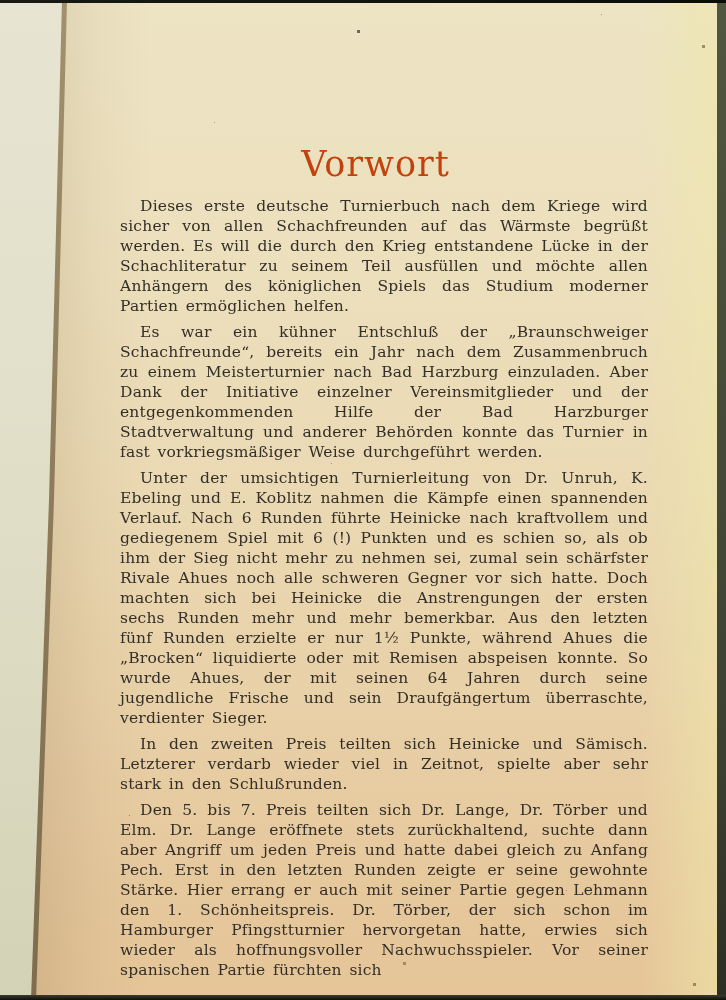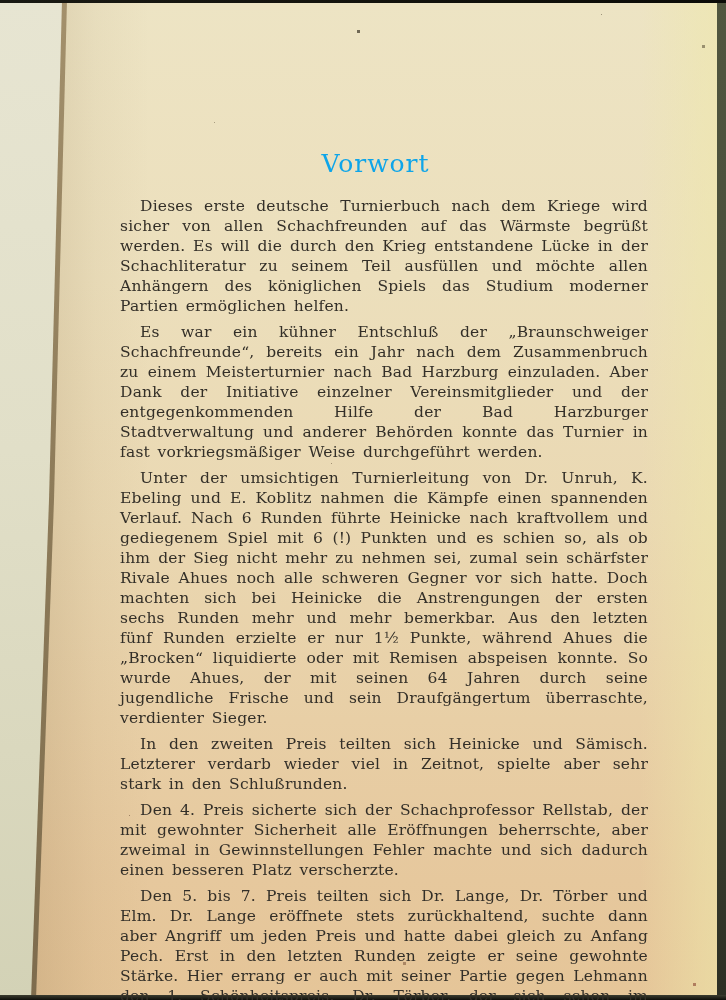--- a/index.html
+++ b/index.html
@@ -65,25 +65,25 @@
       521px 333px 0 0 rgba(85,70,45,0.4);
   }
   
   .text-block {
     position: absolute;
     left: 103px; top: 145px; width: 545px;
     color: #332f28;
   }
   .text-block h1 {
     margin: 0 0 13px 0;
-    font-size: 25px; font-weight: normal;
+    font-size: 35px; font-weight: normal;
     line-height: 38px;
     text-align: center;
     letter-spacing: 1px;
-    color: #0ea5e9;
+    color: #c2410c;
   }
   .text-block p {
     margin: 0 0 6px 17px;
     font-size: 15.5px;
     line-height: 20px;
     text-align: justify;
     text-indent: 20px;
     word-spacing: 2.5px;
     letter-spacing: 0.2px;
   }
@@ -100,18 +100,17 @@
   <div class="edge-top"></div>
   <div class="edge-bottom"></div>
   <div class="speckles"></div>
 
   <div class="text-block">
     <h1>Vorwort</h1>
     <p>Dieses erste deutsche Turnierbuch nach dem Kriege wird sicher von allen Schachfreunden auf das Wärmste begrüßt werden. Es will die durch den Krieg entstandene Lücke in der Schachliteratur zu seinem Teil ausfüllen und möchte allen Anhängern des königlichen Spiels das Studium moderner Partien ermöglichen helfen.</p>
     <p>Es war ein kühner Entschluß der „Braunschweiger Schachfreunde“, bereits ein Jahr nach dem Zusammenbruch zu einem Meisterturnier nach Bad Harzburg einzuladen. Aber Dank der Initiative einzelner Vereinsmitglieder und der entgegenkommenden Hilfe der Bad Harzburger Stadtverwaltung und anderer Behörden konnte das Turnier in fast vorkriegsmäßiger Weise durchgeführt werden.</p>
     <p>Unter der umsichtigen Turnierleitung von Dr. Unruh, K. Ebeling und E. Koblitz nahmen die Kämpfe einen spannenden Verlauf. Nach 6 Runden führte Heinicke nach kraftvollem und gediegenem Spiel mit 6 (!) Punkten und es schien so, als ob ihm der Sieg nicht mehr zu nehmen sei, zumal sein schärfster Rivale Ahues noch alle schweren Gegner vor sich hatte. Doch machten sich bei Heinicke die Anstrengungen der ersten sechs Runden mehr und mehr bemerkbar. Aus den letzten fünf Runden erzielte er nur 1½ Punkte, während Ahues die „Brocken“ liquidierte oder mit Remisen abspeisen konnte. So wurde Ahues, der mit seinen 64 Jahren durch seine jugendliche Frische und sein Draufgängertum überraschte, verdienter Sieger.</p>
     <p>In den zweiten Preis teilten sich Heinicke und Sämisch. Letzterer verdarb wieder viel in Zeitnot, spielte aber sehr stark in den Schlußrunden.</p>
-    <p>Den 4. Preis sicherte sich der Schachprofessor Rellstab, der mit gewohnter Sicherheit alle Eröffnungen beherrschte, aber zweimal in Gewinnstellungen Fehler machte und sich dadurch einen besseren Platz verscherzte.</p>
     <p>Den 5. bis 7. Preis teilten sich Dr. Lange, Dr. Törber und Elm. Dr. Lange eröffnete stets zurückhaltend, suchte dann aber Angriff um jeden Preis und hatte dabei gleich zu Anfang Pech. Erst in den letzten Runden zeigte er seine gewohnte Stärke. Hier errang er auch mit seiner Partie gegen Lehmann den 1. Schönheitspreis. Dr. Törber, der sich schon im Hamburger Pfingstturnier hervorgetan hatte, erwies sich wieder als hoffnungsvoller Nachwuchsspieler. Vor seiner spanischen Partie fürchten sich</p>
 
   </div>
 
 </div>
 
 </body></html>

